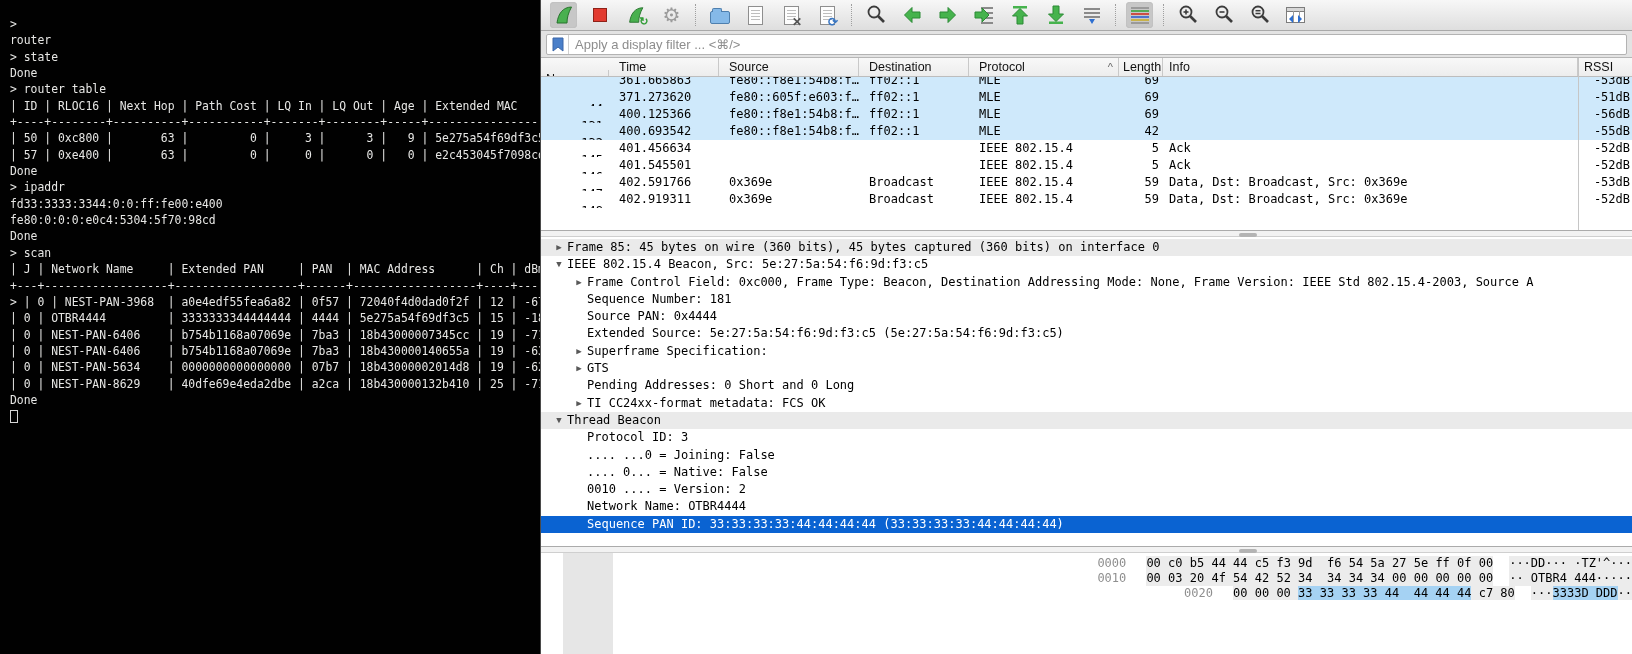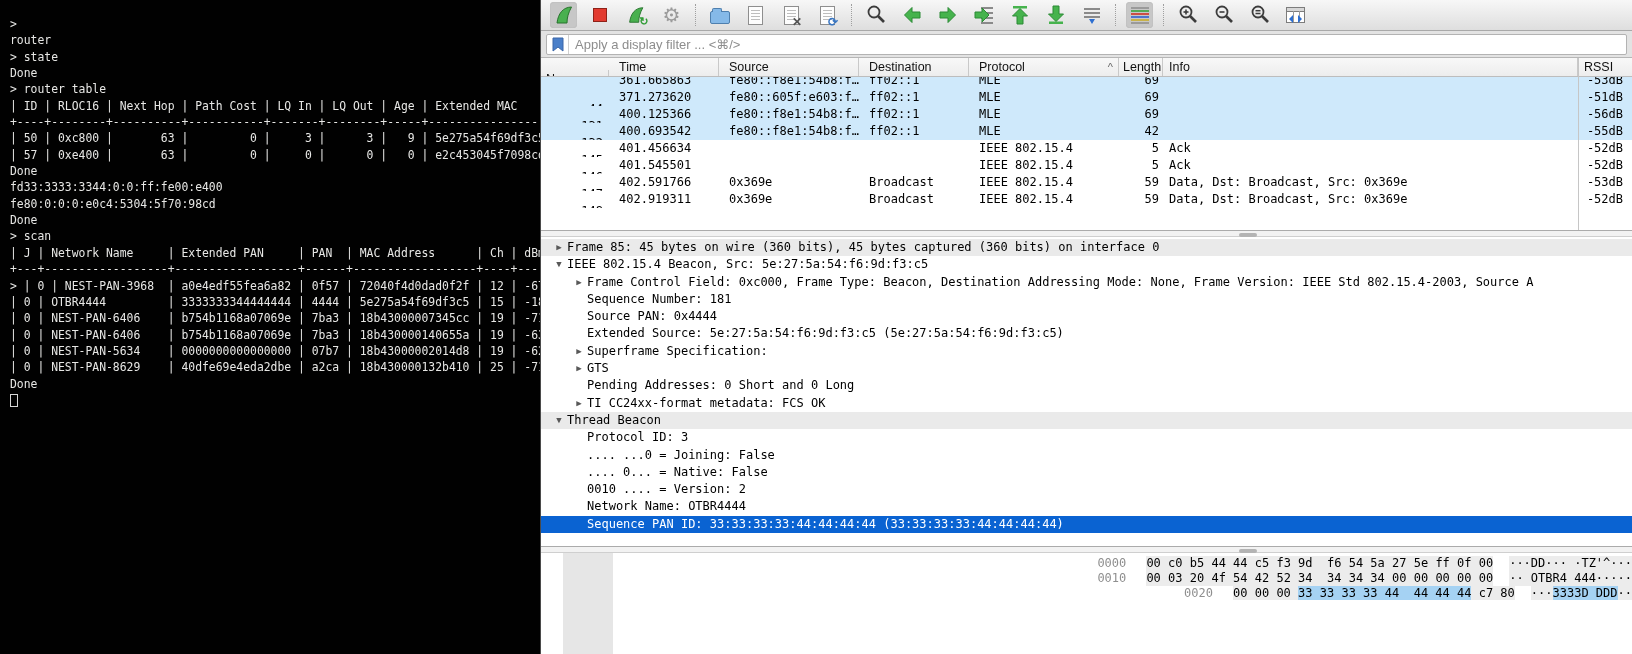--- a/index.html
+++ b/index.html
@@ -71,21 +71,21 @@
   .prow { height:17px; line-height:17px; font-family:"DejaVu Sans Mono",monospace; font-size:12px; color:#000; }
   .prow.cut { height:12px; overflow:hidden; }
   .prow.cut .pc { position:relative; top:-5px; }
   .prow.mle { background:#cfe9fb; }
   .prow.sel { background:#a3cbe9; border-top:1px solid #8fb8da; }
   .pc { overflow:hidden; white-space:pre; }
   .c-no { text-align:right; padding-right:6px;margin-top:12px; }
   .c-time,.c-src,.c-dst,.c-proto { padding-left:10px; }
   .c-len { text-align:right; padding-right:4px; }
   .c-info { padding-left:6px; }
-  .c-rssi { text-align:right; padding-right:10px; }
+  .c-rssi { text-align:right; padding-right:3px; }
   .phead .c-no { text-align:left; padding-left:5px; }
   .phead .c-len { text-align:left; padding-left:4px; }
 
   
   .split { position:relative; height:7px; background:#f2f2f2; border-top:1px solid #ababab; border-bottom:1px solid #cfcfcf; }
   .sdot { position:absolute; left:698px; top:2px; width:18px; height:4px; border-radius:2px; background:#b4b4b4; }
 
   
   .details { height:309px; background:#fff; overflow:hidden; padding-top:2px; }
   .drow { display:flex; height:17.3px; line-height:17.3px; font-family:"DejaVu Sans Mono",monospace; font-size:12px; color:#000; white-space:pre; overflow:hidden; }
@@ -118,20 +118,21 @@
     <div class="tline">router</div>
     <div class="tline">&gt; state</div>
     <div class="tline">Done</div>
     <div class="tline">&gt; router table</div>
     <div class="tline">| ID | RLOC16 | Next Hop | Path Cost | LQ In | LQ Out | Age | Extended MAC     |</div>
     <div class="tline">+----+--------+----------+-----------+-------+--------+-----+------------------+</div>
     <div class="tline">| 50 | 0xc800 |       63 |         0 |     3 |      3 |   9 | 5e275a54f69df3c5 |</div>
     <div class="tline">| 57 | 0xe400 |       63 |         0 |     0 |      0 |   0 | e2c453045f7098cd |</div>
     <div class="tline"></div>
     <div class="tline">Done</div>
+    <div class="tline">&gt; ipaddr</div>
     <div class="tline">fd33:3333:3344:0:0:ff:fe00:e400</div>
     <div class="tline">fe80:0:0:0:e0c4:5304:5f70:98cd</div>
     <div class="tline">Done</div>
     <div class="tline">&gt; scan</div>
     <div class="tline">| J | Network Name     | Extended PAN     | PAN  | MAC Address      | Ch | dBm |</div>
     <div class="tline">+---+------------------+------------------+------+------------------+----+-----+</div>
     <div class="tline">&gt; | 0 | NEST-PAN-3968  | a0e4edf55fea6a82 | 0f57 | 72040f4d0dad0f2f | 12 | -67 |</div>
     <div class="tline">| 0 | OTBR4444         | 3333333344444444 | 4444 | 5e275a54f69df3c5 | 15 | -18 |</div>
     <div class="tline">| 0 | NEST-PAN-6406    | b754b1168a07069e | 7ba3 | 18b43000007345cc | 19 | -71 |</div>
     <div class="tline">| 0 | NEST-PAN-6406    | b754b1168a07069e | 7ba3 | 18b430000140655a | 19 | -63 |</div>

